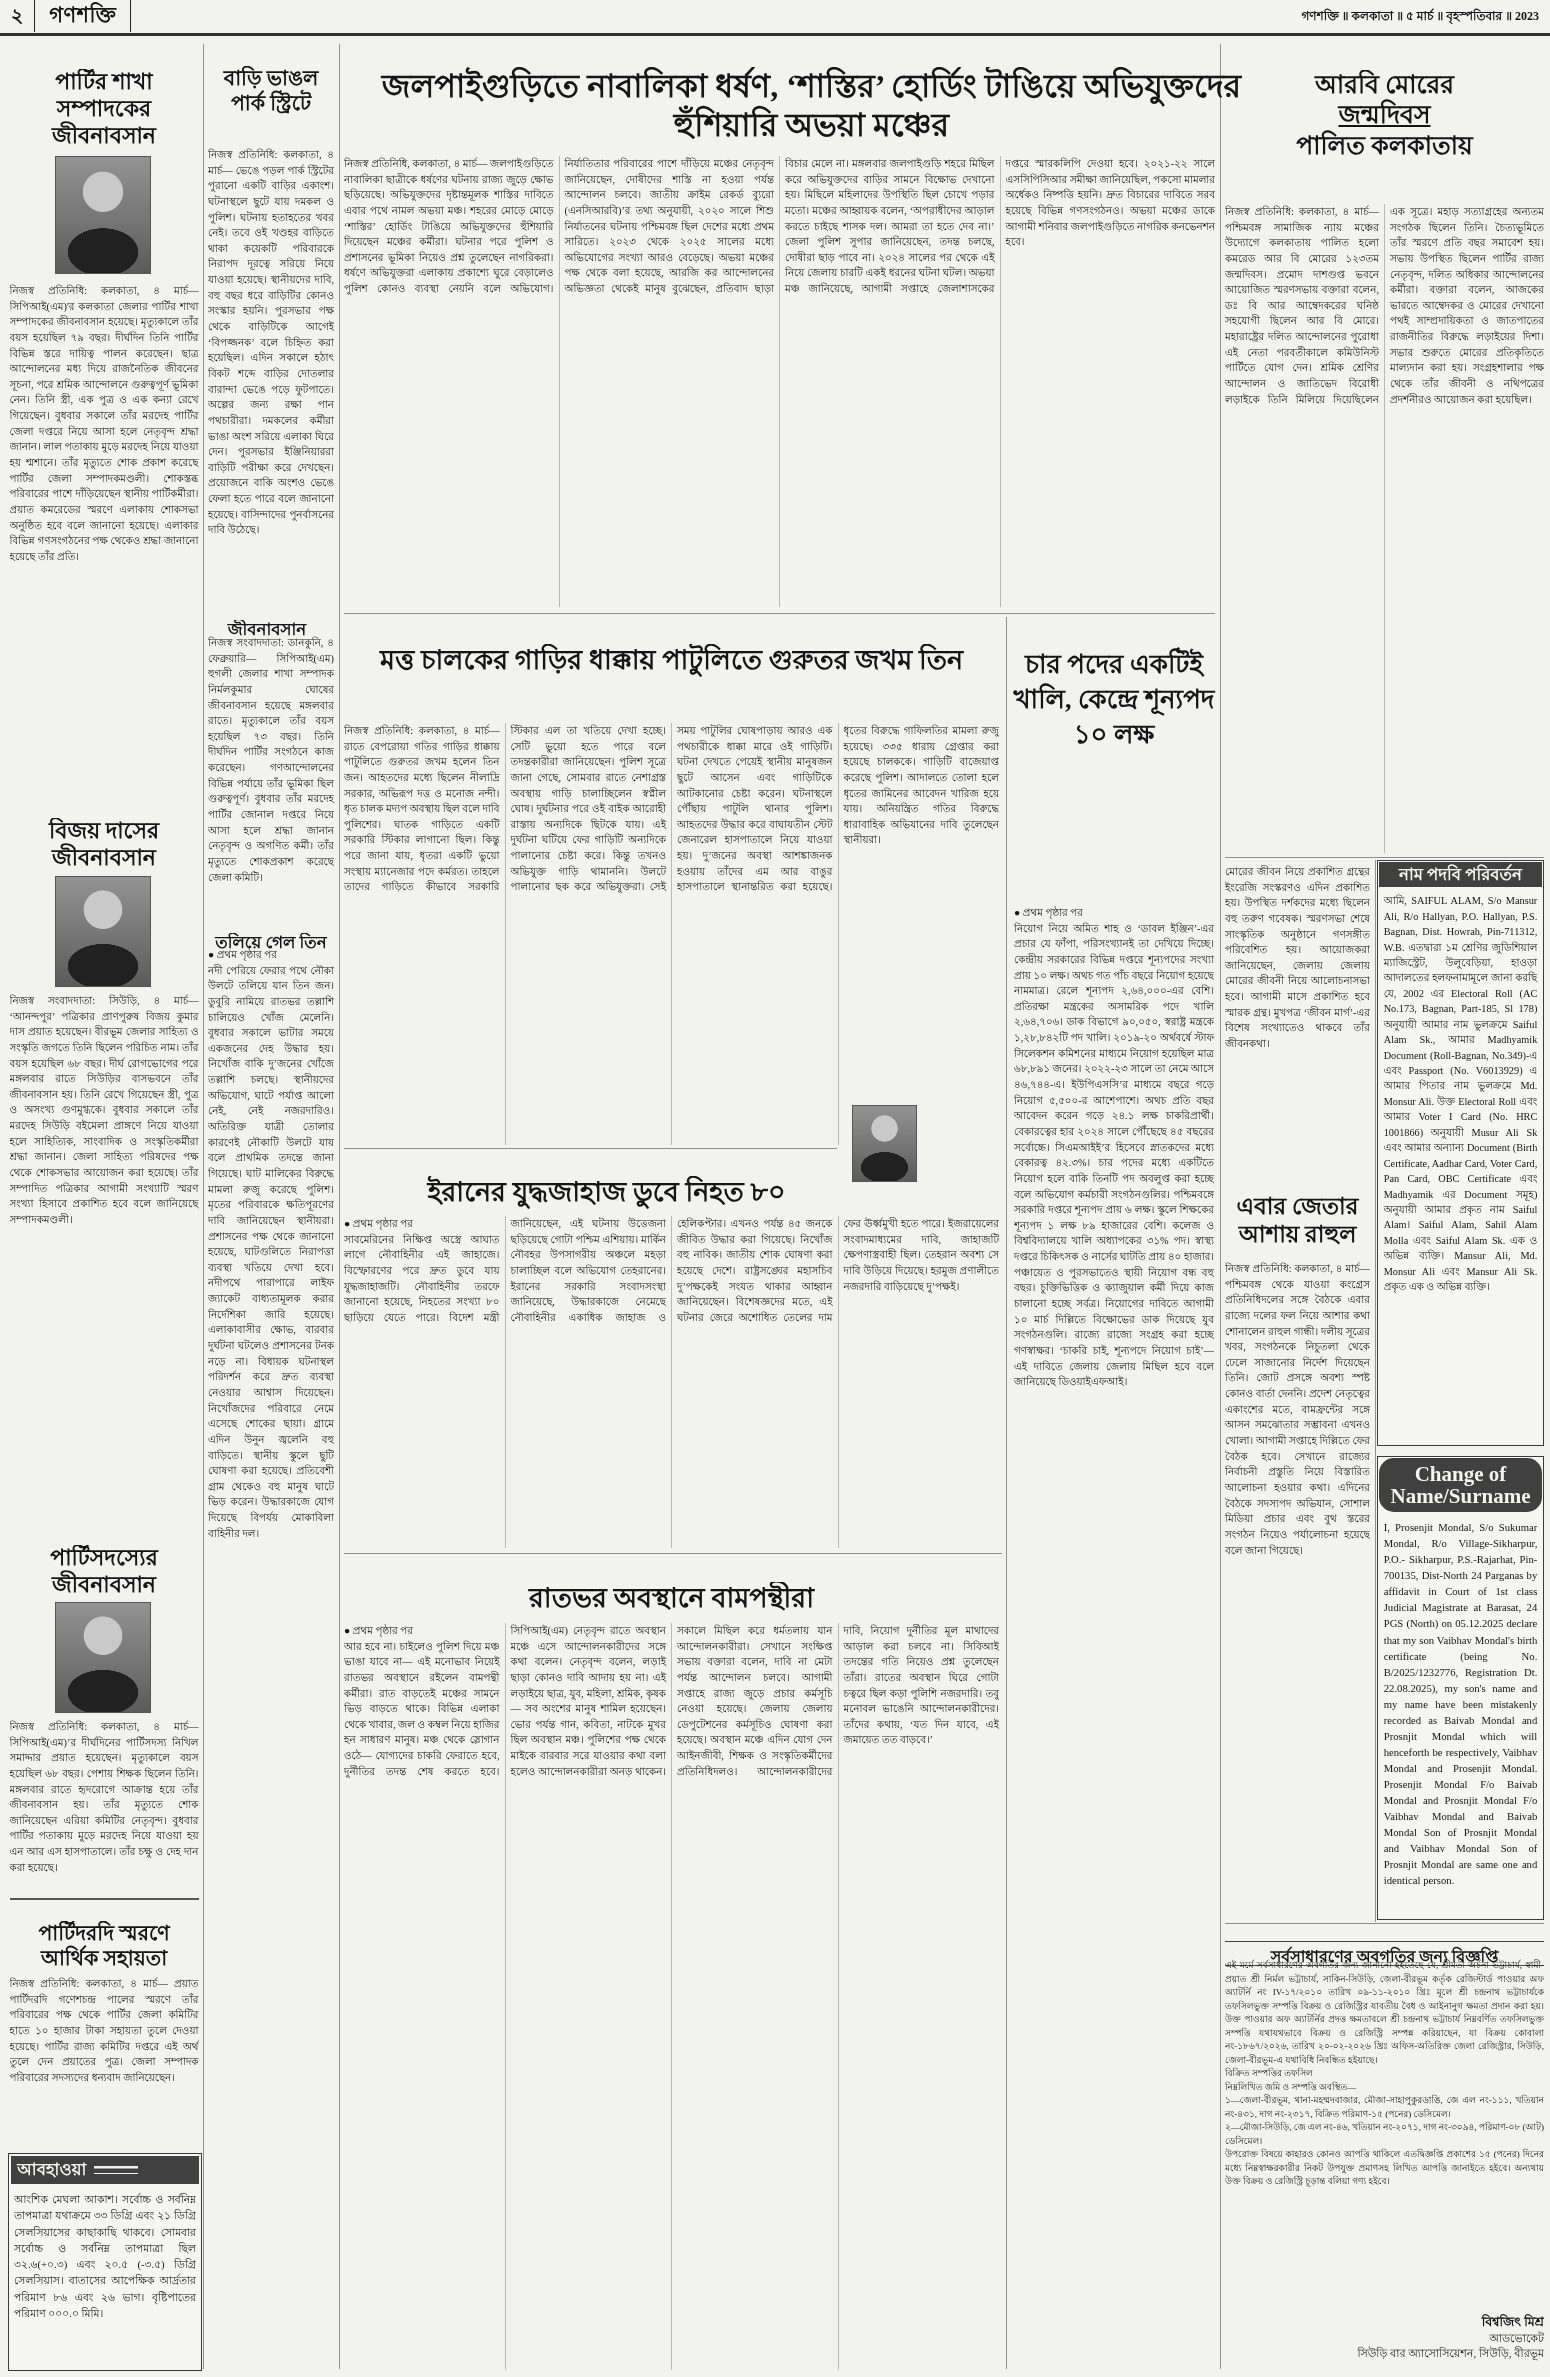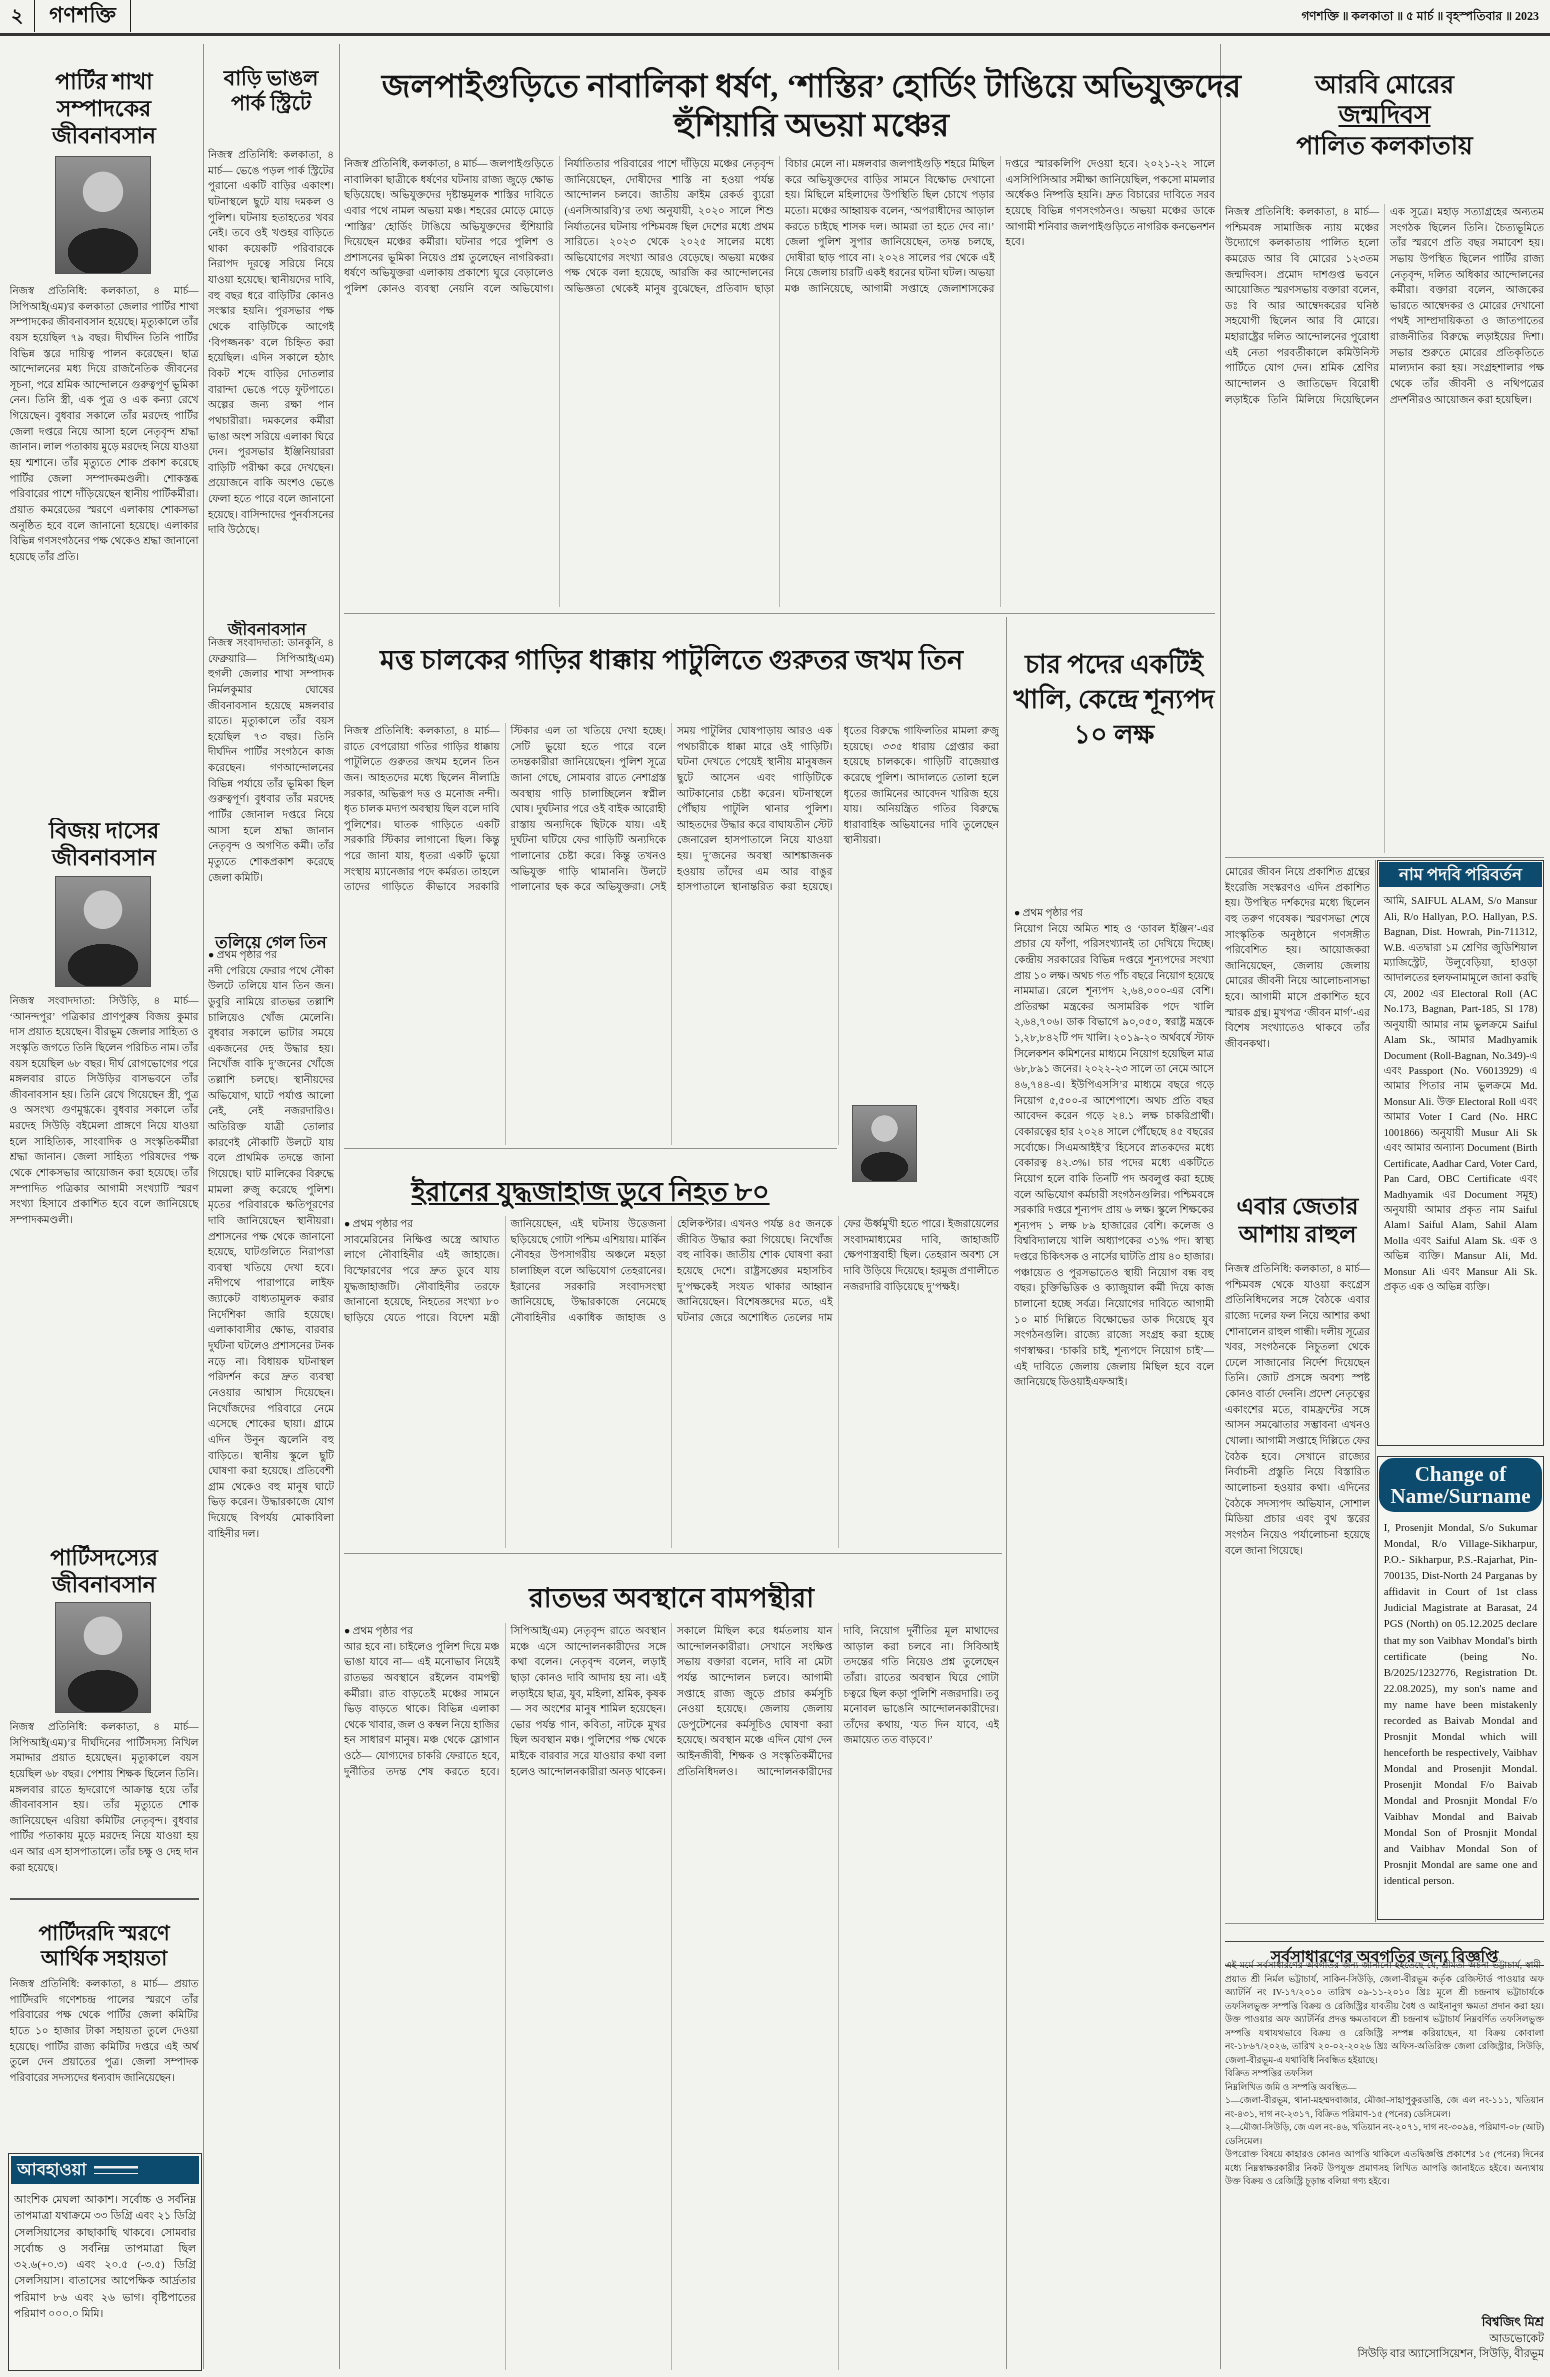--- a/index.html
+++ b/index.html
@@ -37,21 +37,21 @@
   
   .photo{
     border:0.8px solid #555;
     background:
       radial-gradient(circle at 50% 30%, #cfc9bd 0 21%, rgba(0,0,0,0) 22%),
       radial-gradient(ellipse 62% 34% at 50% 82%, #23211f 0 60%, rgba(0,0,0,0) 61%),
       linear-gradient(#98938a,#5f5b55);
     filter:grayscale(1);
   }
   
-  .banner{background:#0c4a6e;color:#f4f4f0;font-weight:bold;display:flex;align-items:center;justify-content:center;text-align:center;line-height:1.05;}
+  .banner{background:#404040;color:#f4f4f0;font-weight:bold;display:flex;align-items:center;justify-content:center;text-align:center;line-height:1.05;}
   .banner-bn{font-size:16.6px;}
   .banner-en{font-size:21px;font-family:"Liberation Serif",serif;border-radius:15px;}
   .boxed{border:1.2px solid #3a3a3a;}
   .weatherlines{display:inline-block;width:44px;margin-left:8px;border-top:1.6px solid #eee;border-bottom:1.6px solid #eee;height:6.3px;box-shadow:inset 0 2.4px 0 -0.8px #eee;}
   .signblock{font-size:11px;text-align:right;line-height:1.35;}
   .signname{font-weight:bold;font-size:12.6px;}
   .notice-hd{font-size:16px;font-weight:bold;text-align:center;border-top:0.8px solid #444;border-bottom:0.8px solid #444;padding:1.6px 0;}
   .classified{font-size:10.3px;line-height:1.5;text-align:justify;white-space:pre-line;padding:3.2px 4.7px;}
   .en{font-family:"Liberation Serif",serif;}
 </style>
@@ -132,21 +132,21 @@
     <h1 class="b hd hd-xl" style="left:344px;top:46px;width:871px;height:104px;margin-left:32px;">জলপাইগুড়িতে নাবালিকা ধর্ষণ, ‘শাস্তির’ হোর্ডিং টাঙিয়ে অভিযুক্তদের হুঁশিয়ারি অভয়া মঞ্চের</h1>
     <div class="b bt bt-cols4" style="left:344px;top:156px;width:871px;height:451px;">নিজস্ব প্রতিনিধি, কলকাতা, ৪ মার্চ— জলপাইগুড়িতে নাবালিকা ছাত্রীকে ধর্ষণের ঘটনায় রাজ্য জুড়ে ক্ষোভ ছড়িয়েছে। অভিযুক্তদের দৃষ্টান্তমূলক শাস্তির দাবিতে এবার পথে নামল অভয়া মঞ্চ। শহরের মোড়ে মোড়ে ‘শাস্তির’ হোর্ডিং টাঙিয়ে অভিযুক্তদের হুঁশিয়ারি দিয়েছেন মঞ্চের কর্মীরা। ঘটনার পরে পুলিশ ও প্রশাসনের ভূমিকা নিয়েও প্রশ্ন তুলেছেন নাগরিকরা। ধর্ষণে অভিযুক্তরা এলাকায় প্রকাশ্যে ঘুরে বেড়ালেও পুলিশ কোনও ব্যবস্থা নেয়নি বলে অভিযোগ। নির্যাতিতার পরিবারের পাশে দাঁড়িয়ে মঞ্চের নেতৃবৃন্দ জানিয়েছেন, দোষীদের শাস্তি না হওয়া পর্যন্ত আন্দোলন চলবে। জাতীয় ক্রাইম রেকর্ড ব্যুরো (এনসিআরবি)’র তথ্য অনুযায়ী, ২০২০ সালে শিশু নির্যাতনের ঘটনায় পশ্চিমবঙ্গ ছিল দেশের মধ্যে প্রথম সারিতে। ২০২৩ থেকে ২০২৫ সালের মধ্যে অভিযোগের সংখ্যা আরও বেড়েছে। অভয়া মঞ্চের পক্ষ থেকে বলা হয়েছে, আরজি কর আন্দোলনের অভিজ্ঞতা থেকেই মানুষ বুঝেছেন, প্রতিবাদ ছাড়া বিচার মেলে না। মঙ্গলবার জলপাইগুড়ি শহরে মিছিল করে অভিযুক্তদের বাড়ির সামনে বিক্ষোভ দেখানো হয়। মিছিলে মহিলাদের উপস্থিতি ছিল চোখে পড়ার মতো। মঞ্চের আহ্বায়ক বলেন, ‘অপরাধীদের আড়াল করতে চাইছে শাসক দল। আমরা তা হতে দেব না।’ জেলা পুলিশ সুপার জানিয়েছেন, তদন্ত চলছে, দোষীরা ছাড় পাবে না। ২০২৪ সালের পর থেকে এই নিয়ে জেলায় চারটি একই ধরনের ঘটনা ঘটল। অভয়া মঞ্চ জানিয়েছে, আগামী সপ্তাহে জেলাশাসকের দপ্তরে স্মারকলিপি দেওয়া হবে। ২০২১-২২ সালে এসসিপিসিআর সমীক্ষা জানিয়েছিল, পকসো মামলার অর্ধেকও নিষ্পত্তি হয়নি। দ্রুত বিচারের দাবিতে সরব হয়েছে বিভিন্ন গণসংগঠনও। অভয়া মঞ্চের ডাকে আগামী শনিবার জলপাইগুড়িতে নাগরিক কনভেনশন হবে।</div>
   </section>
 
   <section>
     <h2 class="b hd hd-lg" style="left:344px;top:622px;width:655px;height:96px;">মত্ত চালকের গাড়ির ধাক্কায় পাটুলিতে গুরুতর জখম তিন</h2>
     <div class="b bt bt-cols4" style="left:344px;top:723px;width:655px;height:422px;">নিজস্ব প্রতিনিধি: কলকাতা, ৪ মার্চ— রাতে বেপরোয়া গতির গাড়ির ধাক্কায় পাটুলিতে গুরুতর জখম হলেন তিন জন। আহতদের মধ্যে ছিলেন নীলাদ্রি সরকার, অভিরূপ দত্ত ও মনোজ নন্দী। ধৃত চালক মদ্যপ অবস্থায় ছিল বলে দাবি পুলিশের। ঘাতক গাড়িতে একটি সরকারি স্টিকার লাগানো ছিল। কিন্তু পরে জানা যায়, ধৃতরা একটি ভুয়ো সংস্থায় ম্যানেজার পদে কর্মরত। তাহলে তাদের গাড়িতে কীভাবে সরকারি স্টিকার এল তা খতিয়ে দেখা হচ্ছে। সেটি ভুয়ো হতে পারে বলে তদন্তকারীরা জানিয়েছেন। পুলিশ সূত্রে জানা গেছে, সোমবার রাতে নেশাগ্রস্ত অবস্থায় গাড়ি চালাচ্ছিলেন স্বপ্নীল ঘোষ। দুর্ঘটনার পরে ওই বাইক আরোহী রাস্তায় অন্যদিকে ছিটকে যায়। এই দুর্ঘটনা ঘটিয়ে ফের গাড়িটি অন্যদিকে পালানোর চেষ্টা করে। কিন্তু তখনও অভিযুক্ত গাড়ি থামাননি। উলটে পালানোর ছক করে অভিযুক্তরা। সেই সময় পাটুলির ঘোষপাড়ায় আরও এক পথচারীকে ধাক্কা মারে ওই গাড়িটি। ঘটনা দেখতে পেয়েই স্থানীয় মানুষজন ছুটে আসেন এবং গাড়িটিকে আটকানোর চেষ্টা করেন। ঘটনাস্থলে পৌঁছায় পাটুলি থানার পুলিশ। আহতদের উদ্ধার করে বাঘাযতীন স্টেট জেনারেল হাসপাতালে নিয়ে যাওয়া হয়। দু’জনের অবস্থা আশঙ্কাজনক হওয়ায় তাঁদের এম আর বাঙুর হাসপাতালে স্থানান্তরিত করা হয়েছে। ধৃতের বিরুদ্ধে গাফিলতির মামলা রুজু হয়েছে। ৩৩৫ ধারায় গ্রেপ্তার করা হয়েছে চালককে। গাড়িটি বাজেয়াপ্ত করেছে পুলিশ। আদালতে তোলা হলে ধৃতের জামিনের আবেদন খারিজ হয়ে যায়। অনিয়ন্ত্রিত গতির বিরুদ্ধে ধারাবাহিক অভিযানের দাবি তুলেছেন স্থানীয়রা।</div>
   </section>
 
   <section>
-    <h2 class="b hd hd-lg" style="left:344px;top:1154px;width:493px;height:55px;text-decoration:underline;">ইরানের যুদ্ধজাহাজ ডুবে নিহত ৮০</h2>
+    <h2 class="b hd hd-lg" style="left:360px;top:1154px;width:493px;height:55px;">ইরানের যুদ্ধজাহাজ ডুবে নিহত ৮০</h2>
     <div class="b photo" style="left:852px;top:1105px;width:65px;height:77px;"></div>
     <div class="b bt bt-cols4" style="left:344px;top:1216px;width:655px;height:332px;">● প্রথম পৃষ্ঠার পর
 সাবমেরিনের নিক্ষিপ্ত অস্ত্রে আঘাত লাগে নৌবাহিনীর এই জাহাজে। বিস্ফোরণের পরে দ্রুত ডুবে যায় যুদ্ধজাহাজটি। নৌবাহিনীর তরফে জানানো হয়েছে, নিহতের সংখ্যা ৮০ ছাড়িয়ে যেতে পারে। বিদেশ মন্ত্রী জানিয়েছেন, এই ঘটনায় উত্তেজনা ছড়িয়েছে গোটা পশ্চিম এশিয়ায়। মার্কিন নৌবহর উপসাগরীয় অঞ্চলে মহড়া চালাচ্ছিল বলে অভিযোগ তেহরানের। ইরানের সরকারি সংবাদসংস্থা জানিয়েছে, উদ্ধারকাজে নেমেছে নৌবাহিনীর একাধিক জাহাজ ও হেলিকপ্টার। এখনও পর্যন্ত ৪৫ জনকে জীবিত উদ্ধার করা গিয়েছে। নিখোঁজ বহু নাবিক। জাতীয় শোক ঘোষণা করা হয়েছে দেশে। রাষ্ট্রসঙ্ঘের মহাসচিব দু’পক্ষকেই সংযত থাকার আহ্বান জানিয়েছেন। বিশেষজ্ঞদের মতে, এই ঘটনার জেরে অশোধিত তেলের দাম ফের ঊর্ধ্বমুখী হতে পারে। ইজরায়েলের সংবাদমাধ্যমের দাবি, জাহাজটি ক্ষেপণাস্ত্রবাহী ছিল। তেহরান অবশ্য সে দাবি উড়িয়ে দিয়েছে। হরমুজ প্রণালীতে নজরদারি বাড়িয়েছে দু’পক্ষই।</div>
   </section>
 
   <section>
     <h2 class="b hd hd-lg" style="left:344px;top:1560px;width:655px;height:57px;">রাতভর অবস্থানে বামপন্থীরা</h2>
     <div class="b bt bt-cols4" style="left:344px;top:1623px;width:655px;height:747px;">● প্রথম পৃষ্ঠার পর
 আর হবে না। চাইলেও পুলিশ দিয়ে মঞ্চ ভাঙা যাবে না— এই মনোভাব নিয়েই রাতভর অবস্থানে রইলেন বামপন্থী কর্মীরা। রাত বাড়তেই মঞ্চের সামনে ভিড় বাড়তে থাকে। বিভিন্ন এলাকা থেকে খাবার, জল ও কম্বল নিয়ে হাজির হন সাধারণ মানুষ। মঞ্চ থেকে স্লোগান ওঠে— যোগ্যদের চাকরি ফেরাতে হবে, দুর্নীতির তদন্ত শেষ করতে হবে। সিপিআই(এম) নেতৃবৃন্দ রাতে অবস্থান মঞ্চে এসে আন্দোলনকারীদের সঙ্গে কথা বলেন। নেতৃবৃন্দ বলেন, লড়াই ছাড়া কোনও দাবি আদায় হয় না। এই লড়াইয়ে ছাত্র, যুব, মহিলা, শ্রমিক, কৃষক— সব অংশের মানুষ শামিল হয়েছেন। ভোর পর্যন্ত গান, কবিতা, নাটকে মুখর ছিল অবস্থান মঞ্চ। পুলিশের পক্ষ থেকে মাইকে বারবার সরে যাওয়ার কথা বলা হলেও আন্দোলনকারীরা অনড় থাকেন। সকালে মিছিল করে ধর্মতলায় যান আন্দোলনকারীরা। সেখানে সংক্ষিপ্ত সভায় বক্তারা বলেন, দাবি না মেটা পর্যন্ত আন্দোলন চলবে। আগামী সপ্তাহে রাজ্য জুড়ে প্রচার কর্মসূচি নেওয়া হয়েছে। জেলায় জেলায় ডেপুটেশনের কর্মসূচিও ঘোষণা করা হয়েছে। অবস্থান মঞ্চে এদিন যোগ দেন আইনজীবী, শিক্ষক ও সংস্কৃতিকর্মীদের প্রতিনিধিদলও। আন্দোলনকারীদের দাবি, নিয়োগ দুর্নীতির মূল মাথাদের আড়াল করা চলবে না। সিবিআই তদন্তের গতি নিয়েও প্রশ্ন তুলেছেন তাঁরা। রাতের অবস্থান ঘিরে গোটা চত্বরে ছিল কড়া পুলিশি নজরদারি। তবু মনোবল ভাঙেনি আন্দোলনকারীদের। তাঁদের কথায়, ‘যত দিন যাবে, এই জমায়েত তত বাড়বে।’</div>
   </section>

